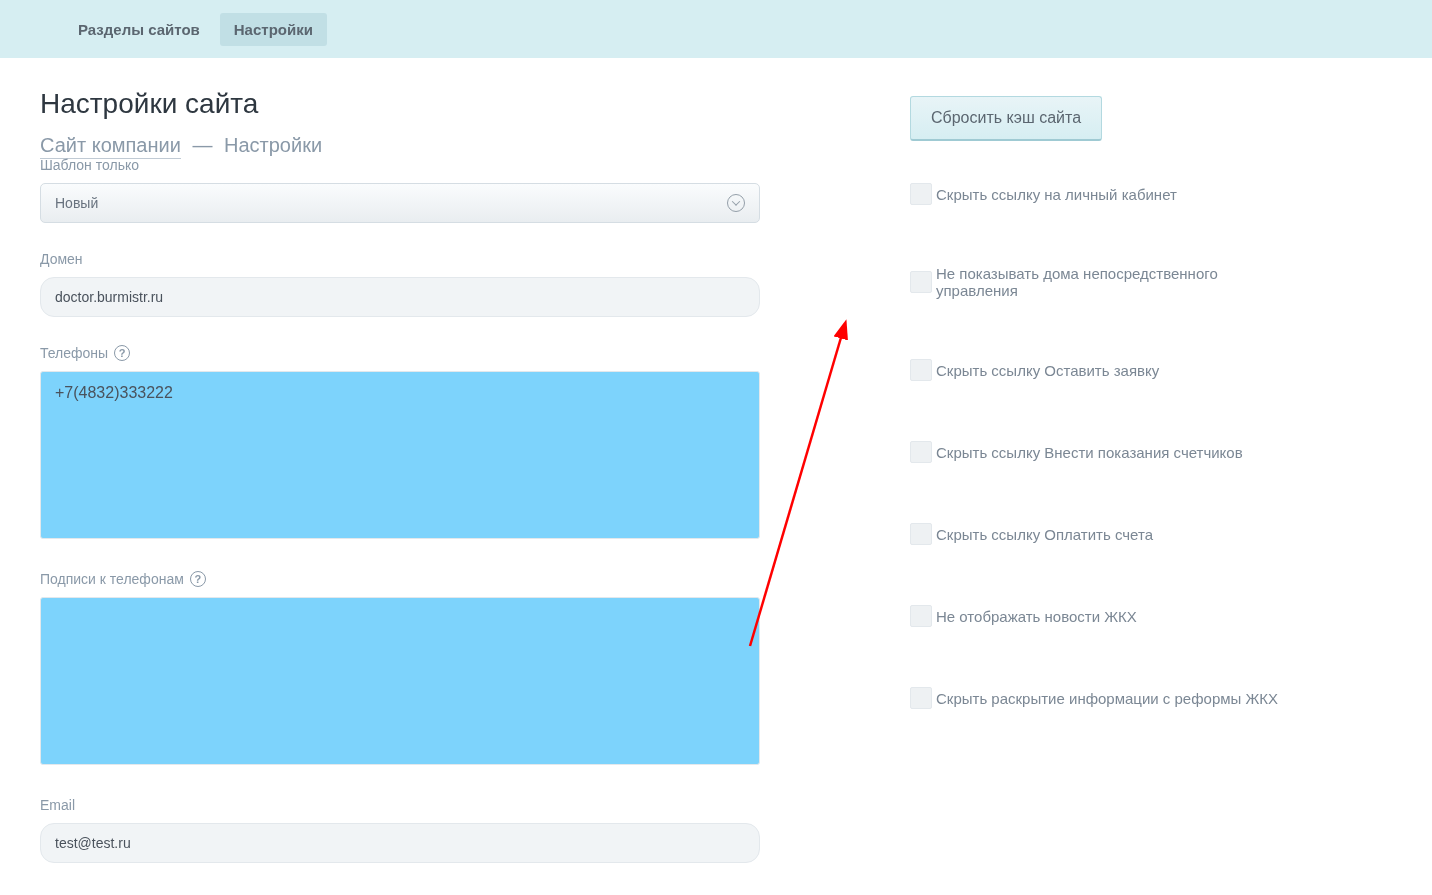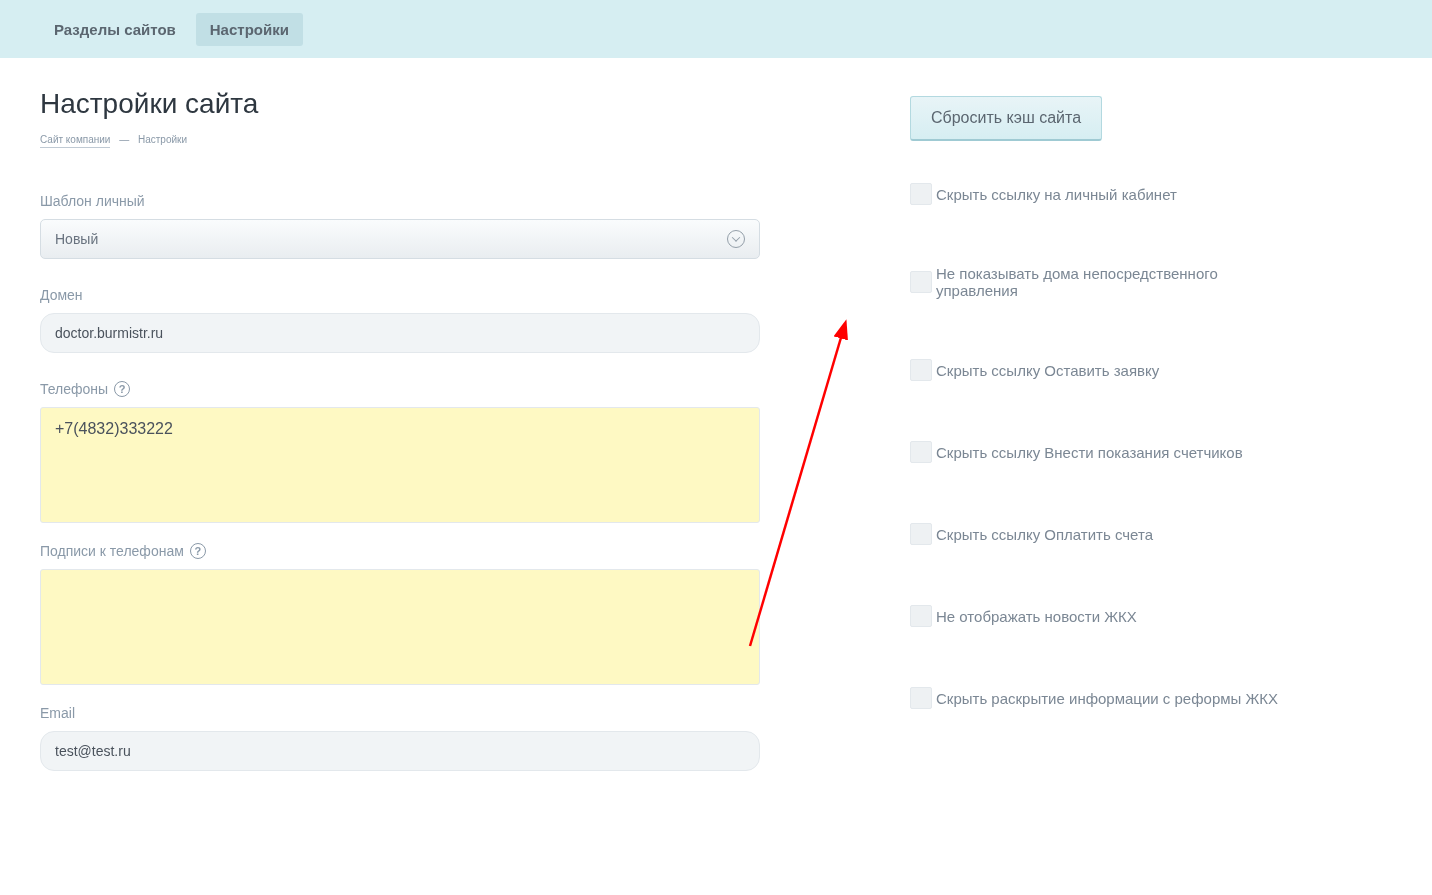--- a/index.html
+++ b/index.html
@@ -1,35 +1,35 @@
 <!DOCTYPE html>
 <html><head>
 <meta charset="utf-8">
 <style>
   * { box-sizing: border-box; margin: 0; padding: 0; }
   html, body { width: 1432px; height: 895px; font-family: Arial, Helvetica, sans-serif; background: #ffffff; color: #333; }
   .topbar {
     width: 100%; height: 58px; background: #d6eef2;
-    display: flex; align-items: center; padding-left: 40px;
+    display: flex; align-items: center; padding-left: 64px;
   }
   .tab {
     padding: 8px 14px; font-size: 15px; color: #5b6670; font-weight: 600;
     background: transparent; border: none; cursor: pointer; border-radius: 3px;
     margin-right: 6px;
   }
   .tab.active {
     background: #c1dfe5; color: #5b6670;
   }
   .content {
     padding: 30px 40px 0 40px; display: flex; gap: 30px;
   }
   .left { width: 720px; }
   .right { width: 500px; padding-left: 120px; margin-top: 8px; position: relative; }
   h1.page-title { font-size: 28px; color: #2e3740; font-weight: 400; margin-bottom: 14px; }
-  .breadcrumb { font-size: 10px; color: #8a99a8; margin-bottom: 48px; }
+  .breadcrumb { font-size: 20px; color: #8a99a8; }
   .breadcrumb a { color: #8a99a8; text-decoration: none; border-bottom: 1px solid #c0cad4; padding-bottom: 2px; }
   .breadcrumb .sep { margin: 0 6px; color: #8a99a8; }
   .field-label { font-size: 14px; color: #8a99a8; margin-bottom: 10px; display: flex; align-items: center; gap: 6px; }
   .help-icon {
     width: 16px; height: 16px; border: 1.5px solid #8a99a8; border-radius: 50%;
     display: inline-flex; align-items: center; justify-content: center;
     font-size: 11px; color: #8a99a8; font-weight: bold;
   }
   .select-wrap {
     position: relative; margin-bottom: 28px;
@@ -50,23 +50,23 @@
     content: ""; width: 5px; height: 5px;
     border-right: 1.5px solid #949fa9; border-bottom: 1.5px solid #949fa9;
     transform: rotate(45deg) translate(-1px,-1px);
   }
   .text-input {
     width: 100%; height: 40px; padding: 0 14px;
     background: #f1f4f6; border: 1px solid #e3e8ec; border-radius: 14px;
     font-size: 14px; color: #4a525c; margin-bottom: 28px;
   }
   .textarea-input {
-    width: 100%; height: 116px; padding: 12px 14px;
-    background: #fef9c3; border: 1px solid #e3e8ec; border-radius: 3px;
-    font-size: 16px; color: #4a525c; margin-bottom: 16px; resize: none;
+    width: 100%; height: 168px; padding: 12px 14px;
+    background: #7dd3fc; border: 1px solid #e3e8ec; border-radius: 3px;
+    font-size: 16px; color: #4a525c; margin-bottom: 28px; resize: none;
     font-family: inherit;
   }
   .btn-reset {
     padding: 12px 20px; font-size: 16px; color: #5b6670;
     background: linear-gradient(#e8f4f7, #d6eef2);
     border: 1px solid #b3d9e0; border-bottom: 2px solid #9fcad3;
     border-radius: 3px; cursor: pointer; margin-bottom: 42px;
   }
   .check-row {
     display: flex; align-items: center; gap: 4px; margin-bottom: 60px;
@@ -91,21 +91,21 @@
 
 <div class="content">
   <div class="left">
     <h1 class="page-title">Настройки сайта</h1>
     <div class="breadcrumb">
       <a href="#">Сайт компании</a>
       <span class="sep">—</span>
       <span>Настройки</span>
     </div>
 
-    <div class="field-label">Шаблон личный</div>
+    <div class="field-label">Шаблон только</div>
     <div class="select-wrap">
       <div class="select-field">
         <span>Новый</span>
         <span class="caret"></span>
       </div>
     </div>
 
     <div class="field-label">Домен</div>
     <input class="text-input" value="doctor.burmistr.ru" style="">
 

